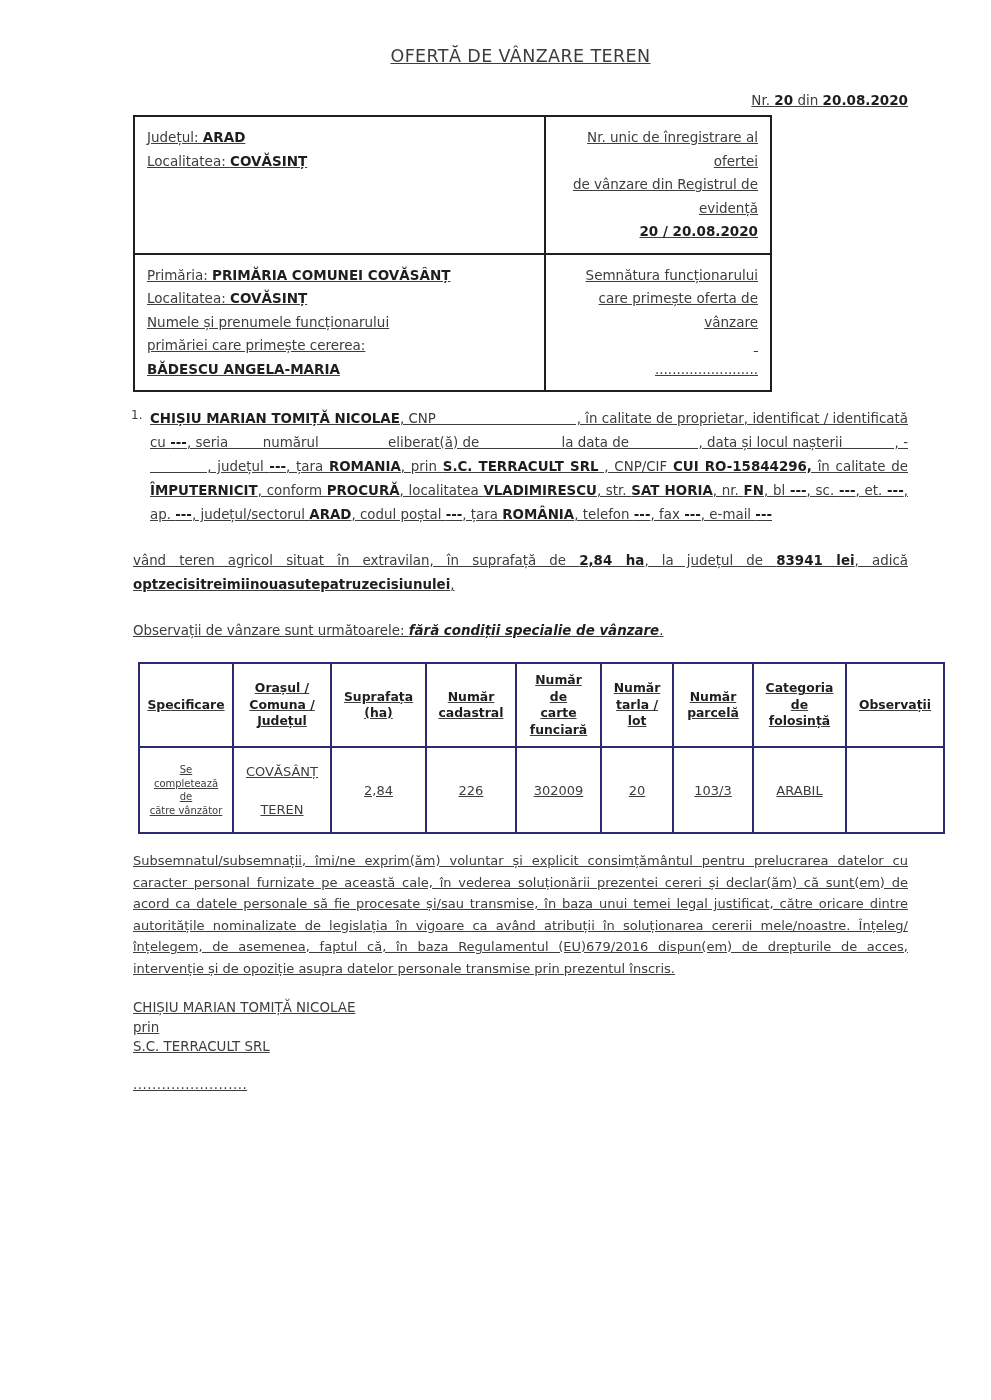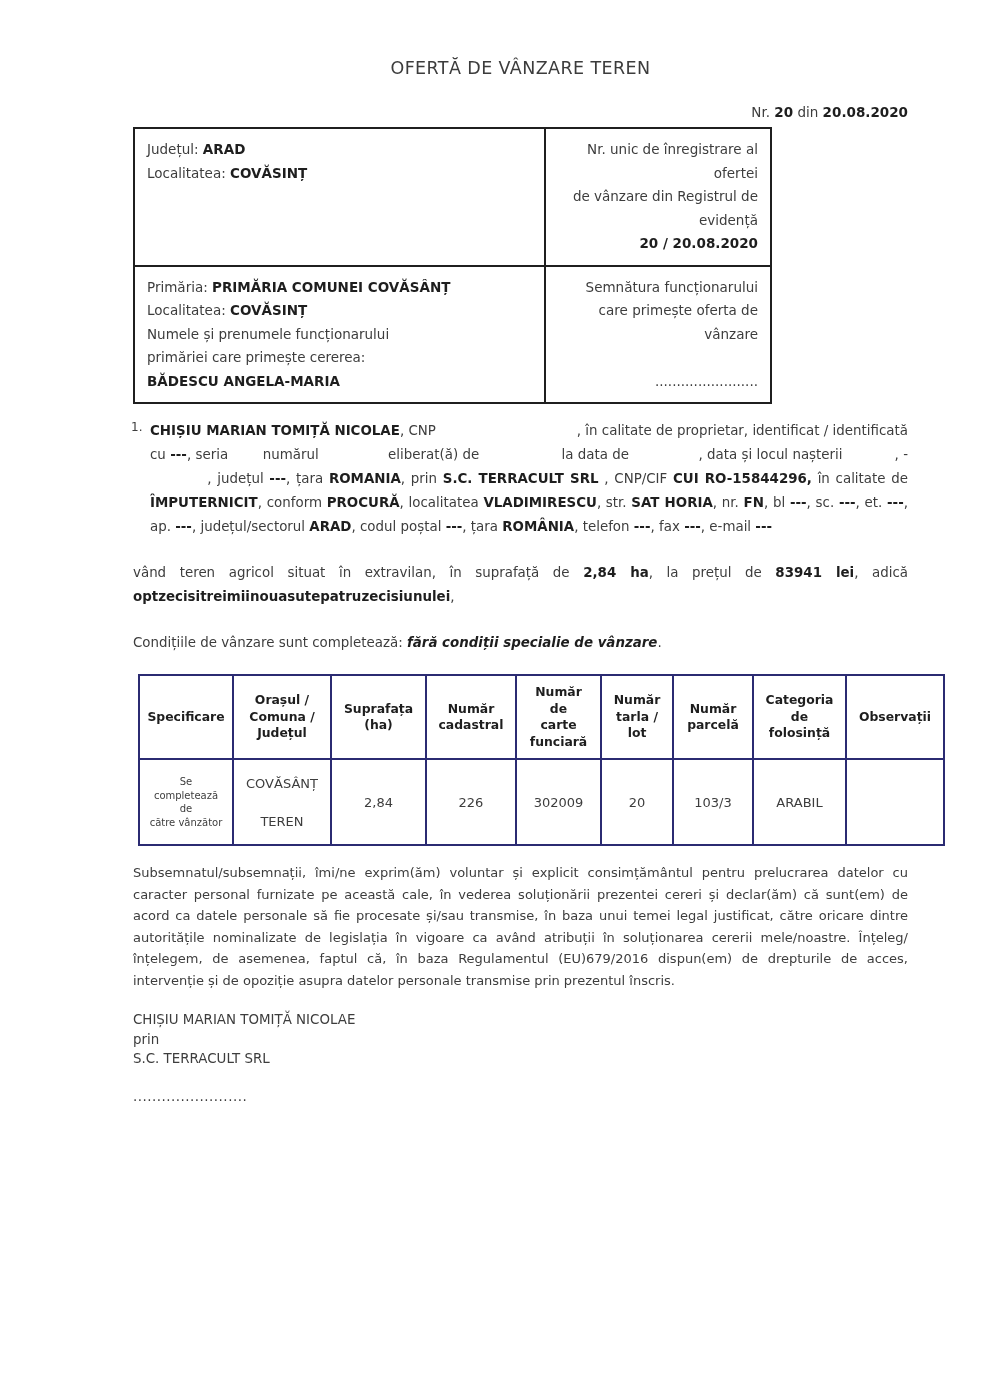--- a/index.html
+++ b/index.html
@@ -4,21 +4,21 @@
 <style>
   html,body{margin:0;padding:0;background:#ffffff;}
   .page{
     position:relative;
     width:991px;height:1400px;
     background:#ffffff;
     font-family:"DejaVu Sans","Liberation Sans",sans-serif;
     color:#3d3d3d;
     overflow:hidden;
   }
-  .content{position:absolute;left:133px;top:12px;width:775px;}
+  .content{position:absolute;left:133px;top:0;width:775px;text-decoration:underline;}
   .title{
     margin:46px 0 0 0;
     font-size:17.5px;font-weight:400;letter-spacing:.4px;
     text-align:center;color:#3c3c3c;
   }
   .nr-line{margin-top:26px;text-align:right;font-size:13.5px;}
   .b{font-weight:bold;color:#1e1e1e;}
   .i{font-style:italic;}
   table{border-collapse:collapse;}
   
@@ -93,23 +93,23 @@
             </td>
         </tr>
       </tbody>
     </table>
 
     <div class="offer">
       <span class="item-no">1.</span>
       <span><span class="b">CHIȘIU MARIAN TOMIȚĂ NICOLAE</span><span>, CNP &nbsp;&nbsp;&nbsp;&nbsp;&nbsp;&nbsp;&nbsp;&nbsp;&nbsp;&nbsp;&nbsp;&nbsp;&nbsp;&nbsp;&nbsp;&nbsp;&nbsp;&nbsp;&nbsp;&nbsp;&nbsp;&nbsp;&nbsp;&nbsp;&nbsp;&nbsp;&nbsp;&nbsp;&nbsp;&nbsp;&nbsp;&nbsp;, în calitate de proprietar, identificat / identificată cu </span><span class="b">---</span><span>, seria &nbsp;&nbsp;&nbsp;&nbsp;&nbsp;&nbsp; numărul &nbsp;&nbsp;&nbsp;&nbsp;&nbsp;&nbsp;&nbsp;&nbsp;&nbsp;&nbsp;&nbsp;&nbsp;&nbsp;&nbsp; eliberat(ă) de &nbsp;&nbsp;&nbsp;&nbsp;&nbsp;&nbsp;&nbsp;&nbsp;&nbsp;&nbsp;&nbsp;&nbsp;&nbsp;&nbsp;&nbsp;&nbsp;&nbsp; la data de &nbsp;&nbsp;&nbsp;&nbsp;&nbsp;&nbsp;&nbsp;&nbsp;&nbsp;&nbsp;&nbsp;&nbsp;&nbsp;&nbsp;&nbsp;, data și locul nașterii &nbsp;&nbsp;&nbsp;&nbsp;&nbsp;&nbsp;&nbsp;&nbsp;&nbsp;&nbsp;&nbsp;, - &nbsp;&nbsp;&nbsp;&nbsp;&nbsp;&nbsp;&nbsp;&nbsp;&nbsp;&nbsp;, județul </span><span class="b">---</span><span>, țara </span><span class="b">ROMANIA</span><span>, prin </span><span class="b">S.C. TERRACULT SRL</span><span> , CNP/CIF </span><span class="b">CUI RO-15844296,</span><span> în calitate de </span><span class="b">ÎMPUTERNICIT</span><span>, conform </span><span class="b">PROCURĂ</span><span>, localitatea </span><span class="b">VLADIMIRESCU</span><span>, str. </span><span class="b">SAT HORIA</span><span>, nr. </span><span class="b">FN</span><span>, bl </span><span class="b">---</span><span>, sc. </span><span class="b">---</span><span>, et. </span><span class="b">---</span><span>, ap. </span><span class="b">---</span><span>, județul/sectorul </span><span class="b">ARAD</span><span>, codul poștal </span><span class="b">---</span><span>, țara </span><span class="b">ROMÂNIA</span><span>, telefon </span><span class="b">---</span><span>, fax </span><span class="b">---</span><span>, e-mail </span><span class="b">---</span></span>
     </div>
 
-    <p class="para"><span>vând teren agricol situat în extravilan, în suprafață de </span><span class="b">2,84 ha</span><span>, la prețul de </span><span class="b">83941 lei</span><span>, adică </span><span class="b">optzecisitreimiinouasutepatruzecisiunulei</span><span>,</span></p>
+    <p class="para"><span>vând teren agricol situat în extravilan, în suprafață de </span><span class="b">2,84 ha</span><span>, la județul de </span><span class="b">83941 lei</span><span>, adică </span><span class="b">optzecisitreimiinouasutepatruzecisiunulei</span><span>,</span></p>
 
-    <p class="para"><span>Condițiile de vânzare sunt completează: </span><span class="b i">fără condiții specialie de vânzare</span><span>.</span></p>
+    <p class="para"><span>Observații de vânzare sunt următoarele: </span><span class="b i">fără condiții specialie de vânzare</span><span>.</span></p>
 
     <table class="t2">
       <colgroup>
         <col style="width:94px">
           <col style="width:98px">
           <col style="width:95px">
         <col style="width:90px">
           <col style="width:85px">
           <col style="width:72px">
         <col style="width:80px">

